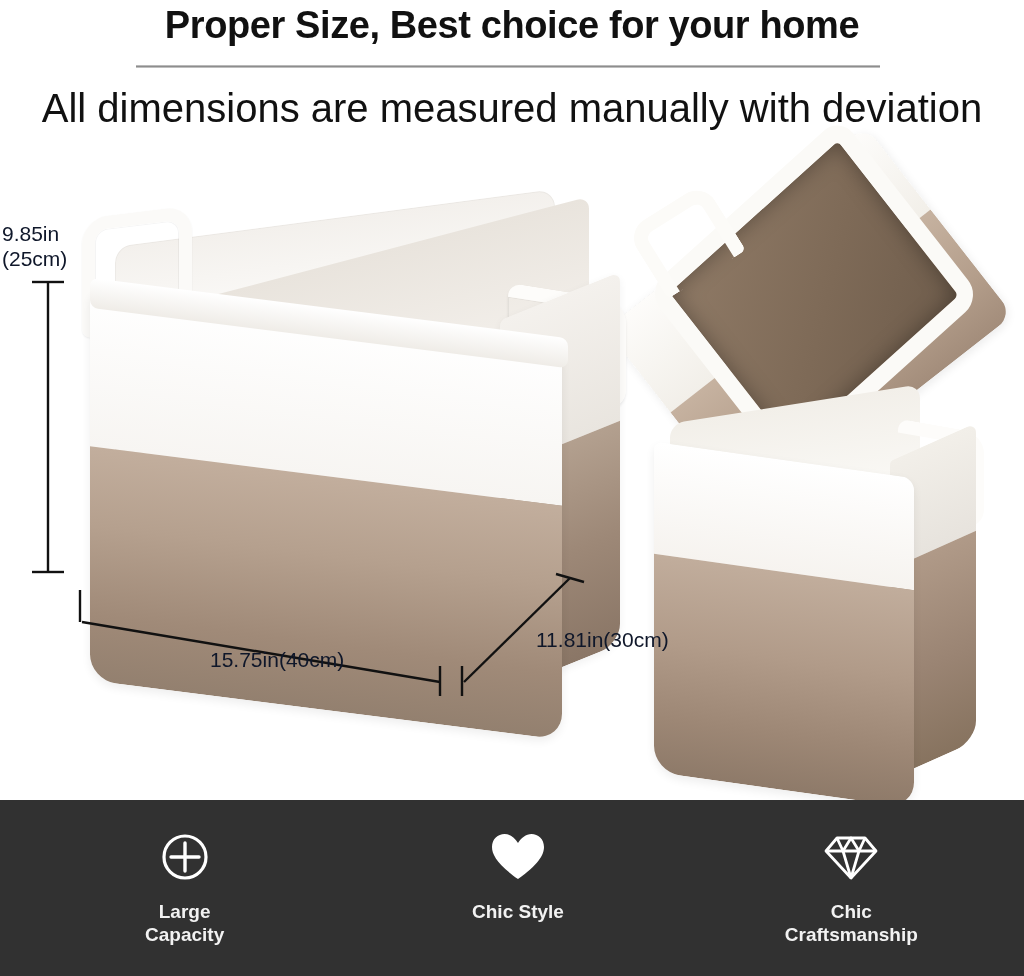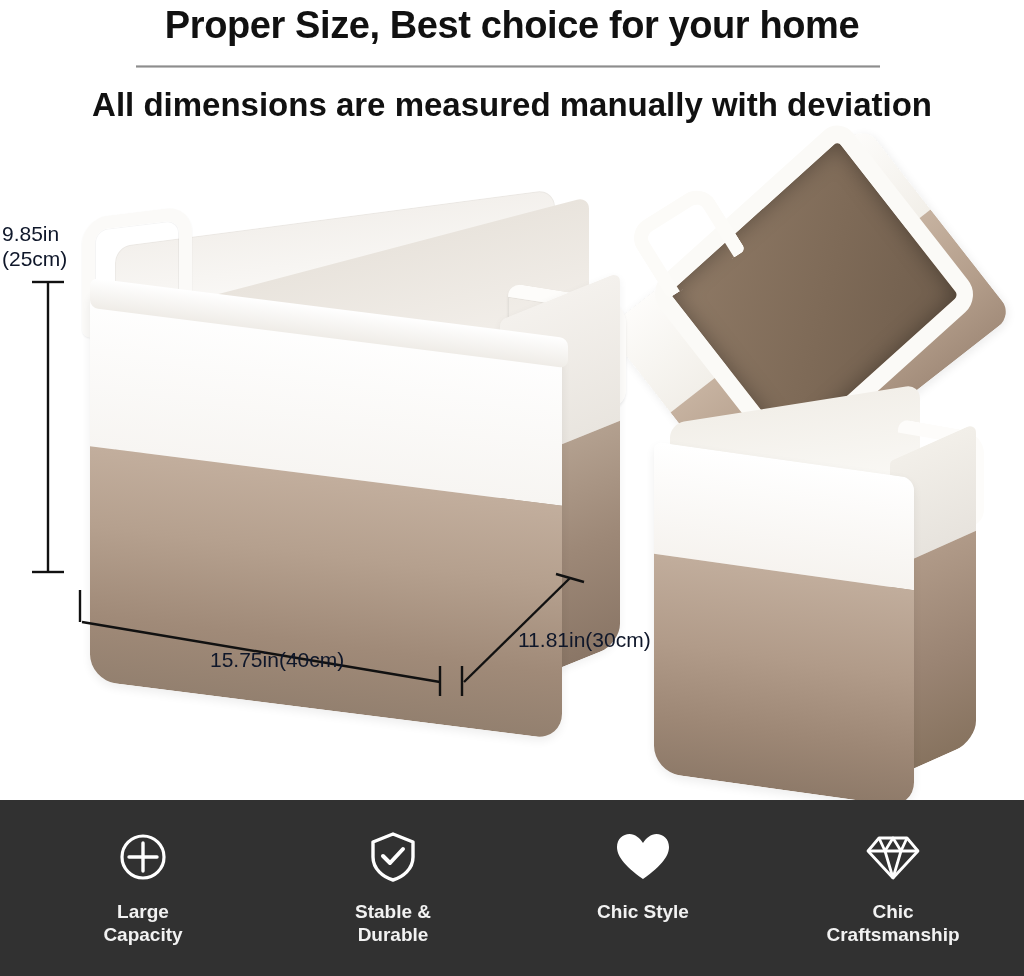--- a/index.html
+++ b/index.html
@@ -20,21 +20,21 @@
     letter-spacing:-0.4px;
     white-space:nowrap;
   }
   .divider {
     position:absolute; top:65px; left:136px; width:744px; height:3px;
     background:linear-gradient(to bottom,#cfcfcf,#8d8d8d 50%,#d8d8d8);
   }
   .subtitle {
     position:absolute; top:86px; left:0; width:1024px;
     text-align:center;
-    font-size:33px; font-weight:bold; color:#111;
+    font-size:40px; font-weight:normal; color:#111;
     white-space:nowrap;
   }
 
   
   .stage { position:absolute; top:140px; left:0; width:1024px; height:660px; }
 
   
   .rope-h {
     background-image:repeating-linear-gradient(
       to bottom,
@@ -208,21 +208,21 @@
     background:linear-gradient(to bottom,#b09a88,#9a8473 55%,#87735f);
   }
 
   
   .dim-svg { position:absolute; left:0; top:0; width:1024px; height:800px; pointer-events:none; }
   .dim-label {
     position:absolute; font-size:21px; color:#0f172a; white-space:nowrap; line-height:1.18;
   }
   .dim-h { left:2px; top:222px; }
   .dim-w { left:178px; top:648px;margin-left:32px; }
-  .dim-d { left:518px; top:628px; }
+  .dim-d { left:536px; top:628px; }
 
   
   .featurebar {
     position:absolute; left:0; top:800px; width:1024px; height:176px;
     background:#313131;
     display:flex; align-items:flex-start; justify-content:space-around;
     padding:26px 6px 0 18px;
   }
   .feature { width:150px; display:flex; flex-direction:column; align-items:center; }
   .feature-icon { height:62px; display:flex; align-items:center; justify-content:center; }
@@ -309,30 +309,20 @@
         <svg width="50" height="50" viewBox="0 0 50 50">
           <circle cx="25" cy="25" r="21" fill="none" stroke="#fff" stroke-width="3.2"></circle>
           <line x1="25" y1="11" x2="25" y2="39" stroke="#fff" stroke-width="3.4" stroke-linecap="round"></line>
           <line x1="11" y1="25" x2="39" y2="25" stroke="#fff" stroke-width="3.4" stroke-linecap="round"></line>
         </svg>
       </div>
       <div class="feature-label">Large
 Capacity</div>
     </div>
 
-    <div class="feature">
-      <div class="feature-icon">
-        <svg width="48" height="52" viewBox="0 0 48 52">
-          <path d="M24 3 L44 11 V26 C44 38 34 46 24 49 C14 46 4 38 4 26 V11 Z" fill="none" stroke="#fff" stroke-width="3.4" stroke-linejoin="round"></path>
-          <polyline points="14,25 21,32 34,18" fill="none" stroke="#fff" stroke-width="4" stroke-linecap="round" stroke-linejoin="round"></polyline>
-        </svg>
-      </div>
-      <div class="feature-label">Stable &amp;
-Durable</div>
-    </div>
 
 
     <div class="feature">
       <div class="feature-icon">
         <svg width="56" height="50" viewBox="0 0 56 50">
           <path d="M28 47 C8 33 2 23 2 15 C2 7 8 2 14.5 2 C20 2 25 6 28 11 C31 6 36 2 41.5 2 C48 2 54 7 54 15 C54 23 48 33 28 47 Z" fill="#fff"></path>
         </svg>
       </div>
       <div class="feature-label">Chic Style</div>
     </div>

